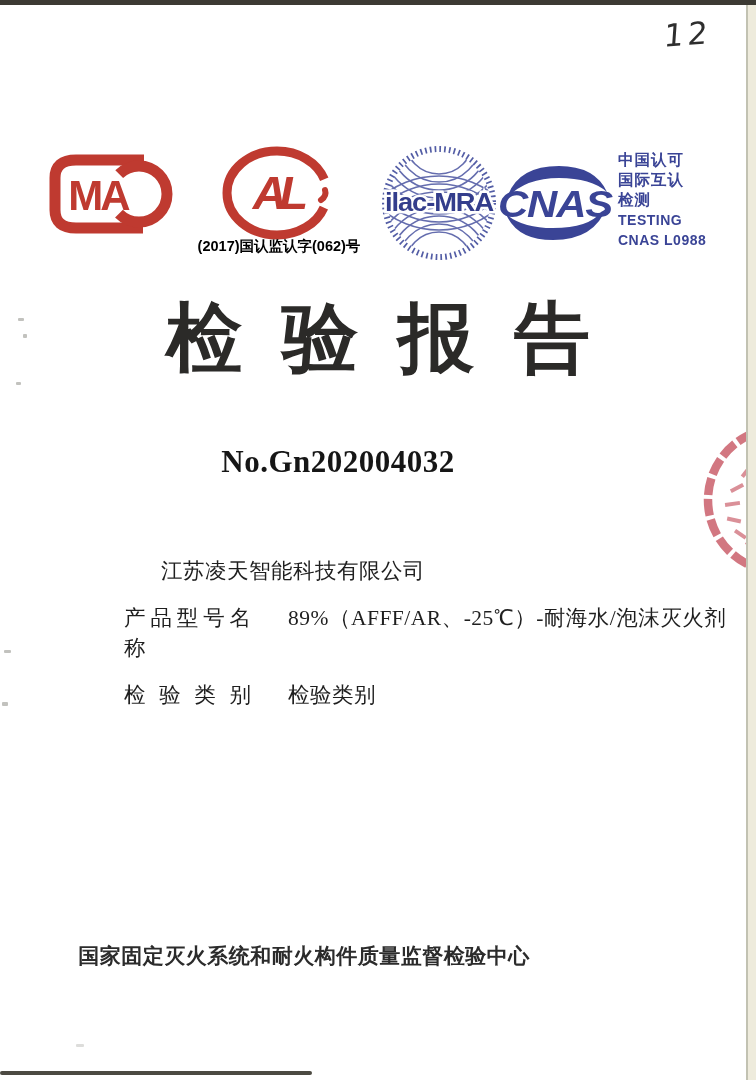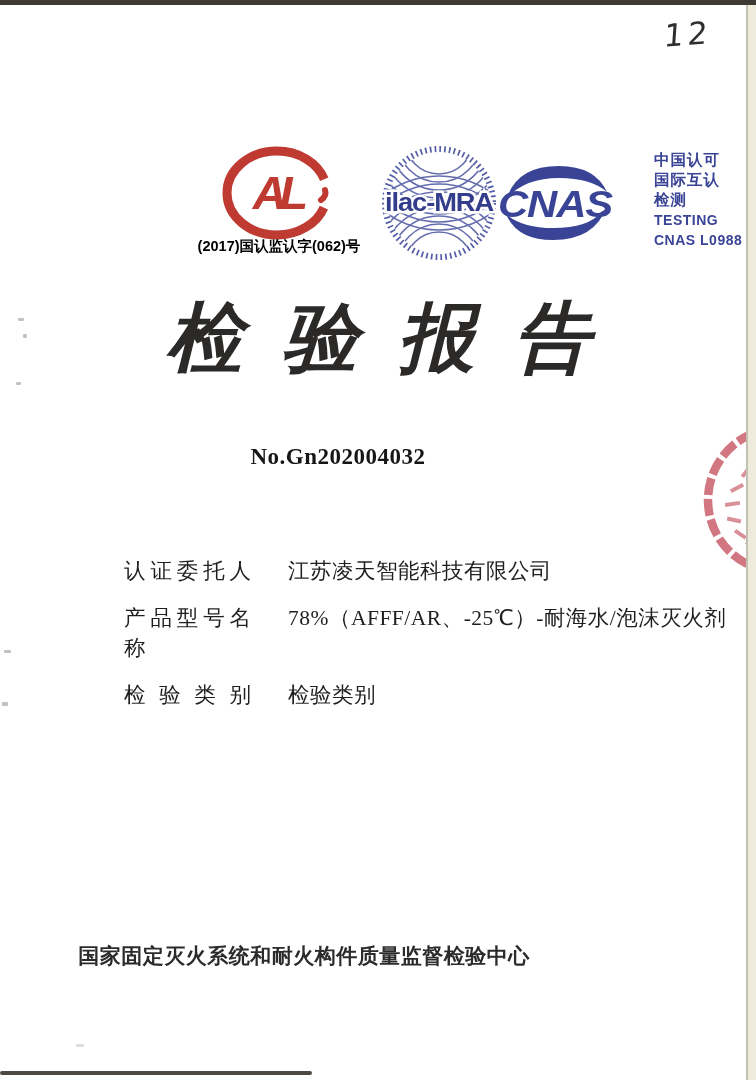--- a/index.html
+++ b/index.html
@@ -19,30 +19,30 @@
   
   .hdr { position:absolute; left:0; top:0; width:756px; height:280px; }
   .cma-wrap { position:absolute; left:46px; top:152px; }
   .cma-number { position:absolute; left:42px; top:234px; width:150px; text-align:center;
     color:#bf3a30; font-weight:bold; font-size:19px; letter-spacing:1.5px; }
   .al-wrap { position:absolute; left:221px; top:146px; }
   .al-caption { position:absolute; left:184px; top:237px; width:190px; text-align:center;
     color:#000000; font-weight:bold; font-size:14.5px; }
   .ilac-wrap { position:absolute; left:381px; top:145px; }
   .cnas-wrap { position:absolute; left:497px; top:160px; }
-  .cnas-text { position:absolute; left:618px; top:150px; color:#3a4496; font-weight:bold;margin-left:36px; }
+  .cnas-text { position:absolute; left:618px; top:150px; color:#3a4496; font-weight:bold; }
   .cnas-text .cn { font-size:15.5px; line-height:20px; letter-spacing:1px; }
   .cnas-text .en { font-size:14px; line-height:20px; letter-spacing:.5px; }
 
   
   .report-title { position:absolute; left:0; top:288px; width:756px; text-align:center;
     font-size:76px; font-weight:900; color:#2b2a28; letter-spacing:40px; text-indent:40px;
-    font-family:"Liberation Sans", sans-serif;font-style:italic; }
+    font-family:"Liberation Sans", sans-serif; }
   .report-no { position:absolute; left:0; top:444px; width:676px; text-align:center;
-    font-family:"Liberation Serif", serif; font-weight:bold; font-size:23px; color:#161616;
+    font-family:"Liberation Serif", serif; font-weight:bold; font-size:31px; color:#161616;
     letter-spacing:.5px; }
 
   
   .stamp-clip { position:absolute; left:694px; top:418px; width:52px; height:166px; overflow:hidden; z-index:4; }
 
   
   .fields { position:absolute; left:124px; top:556px; width:620px; color:#1f1f1f;
     font-family:"Liberation Serif", serif; }
   .field-row { display:flex; align-items:baseline; margin-bottom:17px; font-size:21.5px; line-height:30px; }
   .field-label { width:127px; text-align:justify; text-align-last:justify; flex:none; font-weight:500; }
@@ -63,20 +63,27 @@
 <div class="speck" style="left:23px; top:334px; width:4px; height:4px;"></div>
 <div class="speck" style="left:16px; top:382px; width:5px; height:3px;"></div>
 <div class="speck" style="left:4px; top:650px; width:7px; height:3px;"></div>
 <div class="speck" style="left:2px; top:702px; width:6px; height:4px;"></div>
 <div class="speck" style="left:76px; top:1044px; width:8px; height:3px; opacity:.3;"></div>
 
 <div class="handwritten-number">12</div>
 
 <div class="hdr">
 
+  <div class="cma-wrap">
+    <svg width="130" height="84" viewBox="0 0 130 84">
+      <path d="M98,8 H30 Q9,8 9,26 V58 Q9,76 30,76 H97" fill="none" stroke="#bf3a30" stroke-width="11"></path>
+      <circle cx="93" cy="42" r="28" fill="none" stroke="#bf3a30" stroke-width="11" stroke-dasharray="132 44" transform="rotate(-135 93 42)"></circle>
+      <text x="52" y="58" text-anchor="middle" font-family="Liberation Sans, sans-serif" font-size="42" font-weight="900" letter-spacing="-3" fill="#bf3a30">MA</text>
+    </svg>
+  </div>
 
   <div class="al-wrap">
     <svg width="112" height="94" viewBox="0 0 112 94">
       <ellipse cx="56" cy="47" rx="50" ry="42" fill="none" stroke="#bf3a30" stroke-width="9" stroke-dasharray="260 30" stroke-dashoffset="275"></ellipse>
       <path d="M100,54 q6,-4 4,-10" fill="none" stroke="#bf3a30" stroke-width="6" stroke-linecap="round"></path>
       <text x="56" y="63" text-anchor="middle" font-family="Liberation Sans, sans-serif" font-style="italic" font-size="47" font-weight="900" letter-spacing="-7" fill="#bf3a30">AL</text>
     </svg>
   </div>
   <div class="al-caption">(2017)国认监认字(062)号</div>
 
@@ -140,26 +147,25 @@
       <rect x="31" y="84" width="15" height="4" transform="rotate(-8 38 86)"></rect>
       <rect x="33" y="100" width="14" height="4" transform="rotate(12 40 102)"></rect>
       <rect x="40" y="114" width="13" height="4" transform="rotate(34 46 116)"></rect>
       <rect x="50" y="127" width="12" height="4" transform="rotate(55 56 129)"></rect>
     </g>
   </svg>
 </div>
 
 <div class="fields">
   <div class="field-row">
-    <span class="field-label">认证委托人</span>
     <span class="field-value">江苏凌天智能科技有限公司</span>
   </div>
   <div class="field-row">
     <span class="field-label">产品型号名称</span>
-    <span class="field-value">78%（AFFF/AR、-25℃）-耐海水/泡沫灭火剂</span>
+    <span class="field-value">89%（AFFF/AR、-25℃）-耐海水/泡沫灭火剂</span>
   </div>
   <div class="field-row">
     <span class="field-label">检验类别</span>
     <span class="field-value">检验类别</span>
   </div>
 </div>
 
 <div class="footer-org">国家固定灭火系统和耐火构件质量监督检验中心</div>
 
 </body></html>

